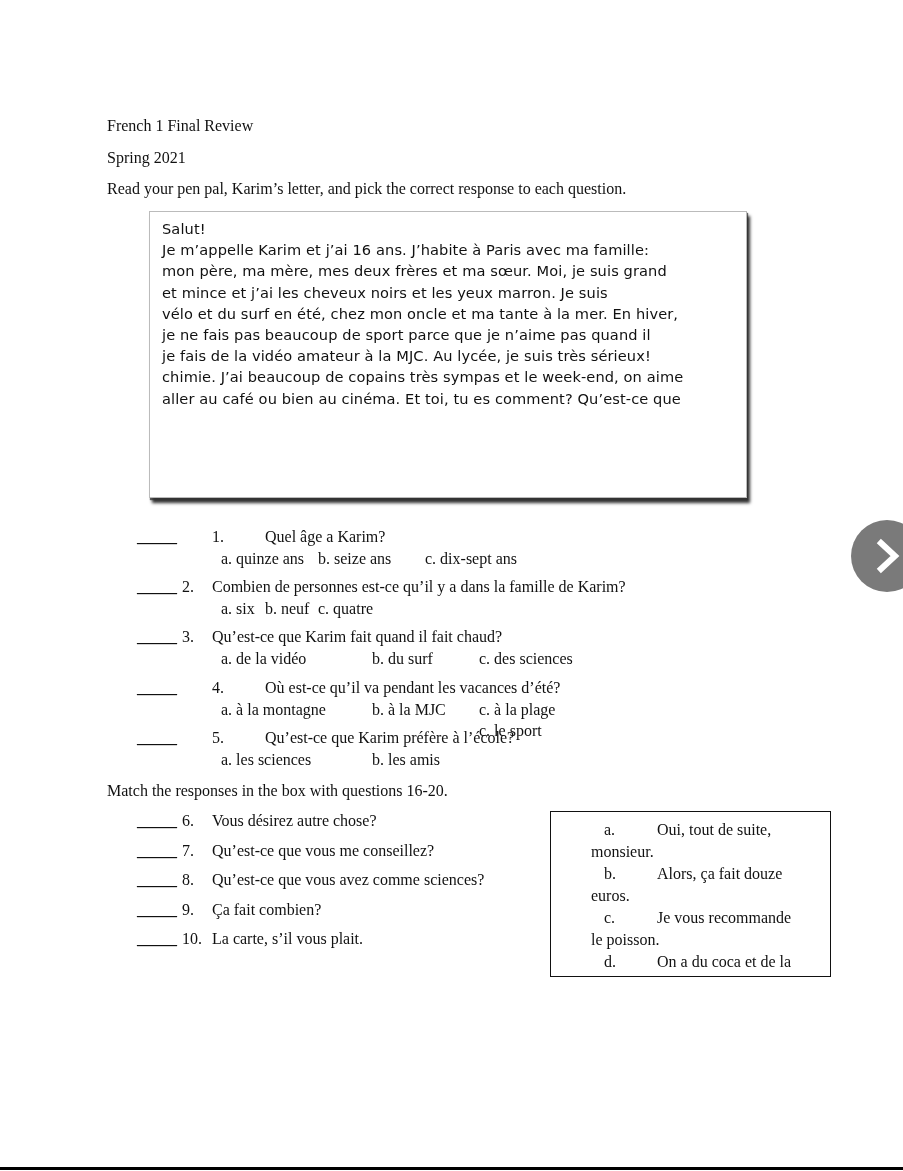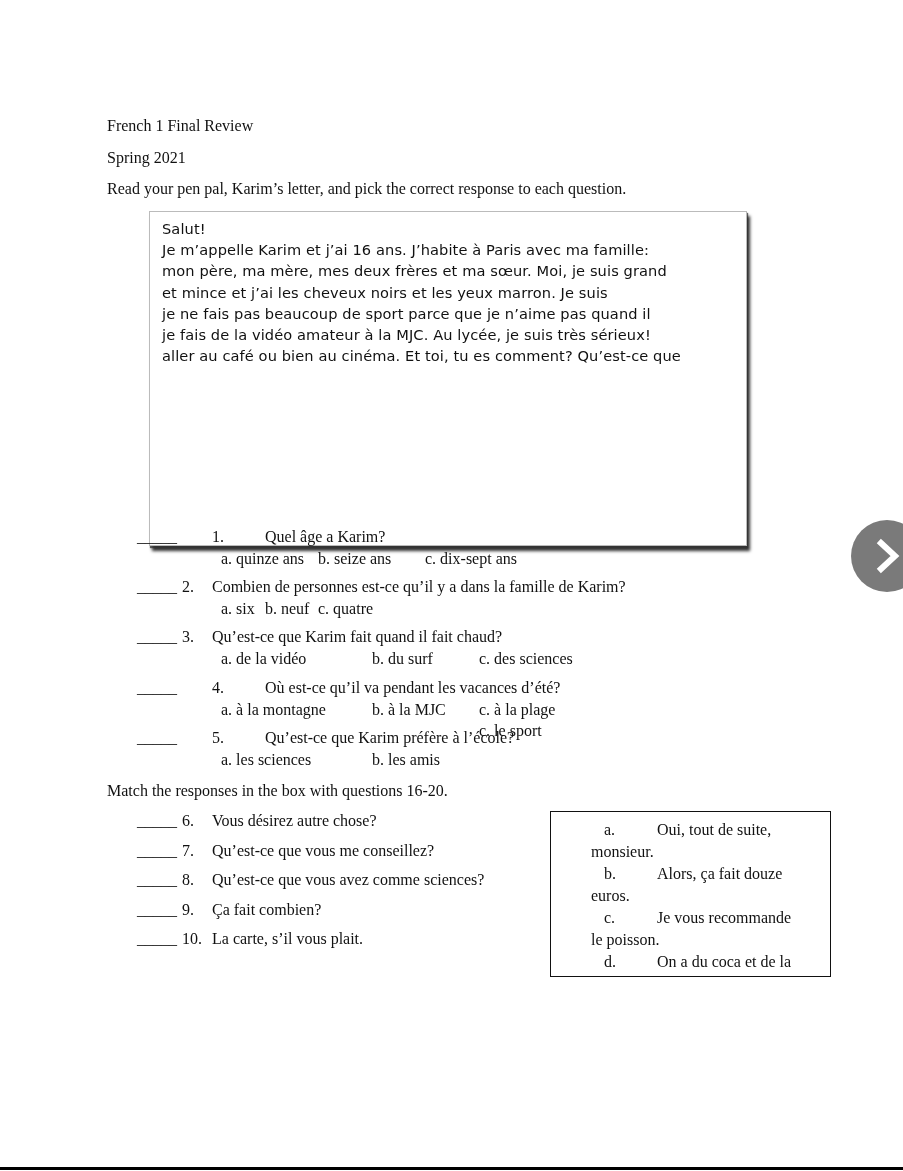--- a/index.html
+++ b/index.html
@@ -7,30 +7,30 @@
     width: 903px; height: 1171px; position: relative; overflow: hidden;
     background: #ffffff; color: #111;
     font-family: "Liberation Serif", serif; font-size: 16px;
   }
   .line { position: absolute; white-space: nowrap; }
   .title { left: 107px; top: 117px; }
   .subtitle { left: 107px; top: 149px; }
   .instructions { left: 107px; top: 180px; }
 
   .letter {
-    position: absolute; left: 149px; top: 211px; width: 598px; height: 335px;
+    position: absolute; left: 149px; top: 211px; width: 598px; height: 287px;
     background: #fff; border: 1px solid #bbb;
     box-shadow: 3px 5px 3px #333, 1px 2px 1px #666;
     box-sizing: border-box; padding: 6px 10px 0 12px;
     font-family: "DejaVu Sans", sans-serif; font-size: 14.6px; line-height: 21.2px;
     letter-spacing: 0.1px; color: #111;
   }
   .letter div { white-space: nowrap; }
 
-  .q-blank { position: absolute; white-space: nowrap; }
+  .q-blank { position: absolute; white-space: nowrap; font-weight: bold; }
   .q { position: absolute; white-space: nowrap; }
   .opt { position: absolute; white-space: nowrap; }
 
   .answer-box {
     position: absolute; left: 550px; top: 811px; width: 281px; height: 166px;
     border: 1.5px solid #111; box-sizing: border-box;
   }
   .ab-line { position: absolute; white-space: nowrap; }
 
   .next-button {
@@ -48,22 +48,24 @@
 
 <div class="line title">French 1 Final Review</div>
 <div class="line subtitle">Spring 2021</div>
 <div class="line instructions">Read your pen pal, Karim’s letter, and pick the correct response to each question.</div>
 
 <div class="letter">
   <div>Salut!</div>
   <div>Je m’appelle Karim et j’ai 16 ans. J’habite à Paris avec ma famille:</div>
   <div>mon père, ma mère, mes deux frères et ma sœur. Moi, je suis grand</div>
   <div>et mince et j’ai les cheveux noirs et les yeux marron. Je suis</div>
+  <div>vélo et du surf en été, chez mon oncle et ma tante à la mer. En hiver,</div>
   <div>je ne fais pas beaucoup de sport parce que je n’aime pas quand il</div>
   <div>je fais de la vidéo amateur à la MJC. Au lycée, je suis très sérieux!</div>
+  <div>chimie. J’ai beaucoup de copains très sympas et le week-end, on aime</div>
   <div>aller au café ou bien au cinéma. Et toi, tu es comment? Qu’est-ce que</div>
 </div>
 
 <div>
   <span class="q-blank" style="left:137px;top:528px">_____</span>
   <span class="q" style="left:212px;top:528px">1.</span>
   <span class="q" style="left:265px;top:528px">Quel âge a Karim?</span>
   <span class="opt" style="left:221px;top:550px">a. quinze ans</span>
   <span class="opt" style="left:318px;top:550px">b. seize ans</span>
   <span class="opt" style="left:425px;top:550px">c. dix-sept ans</span>

